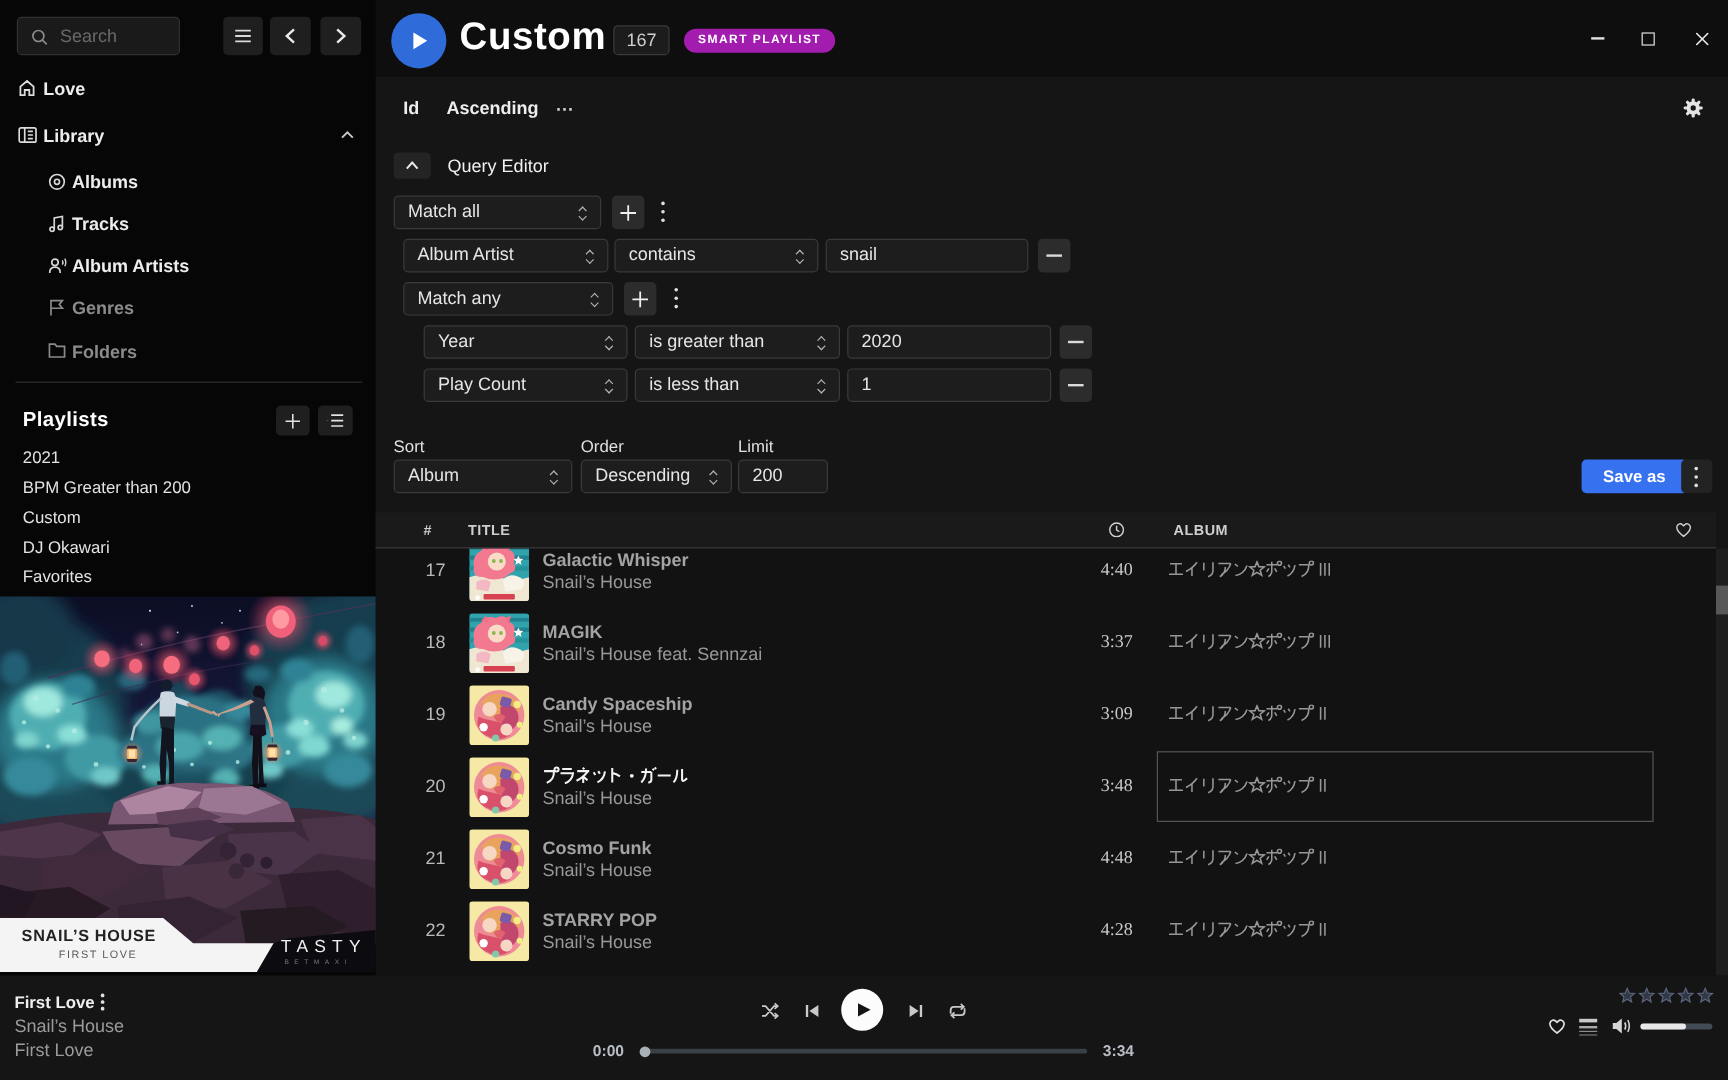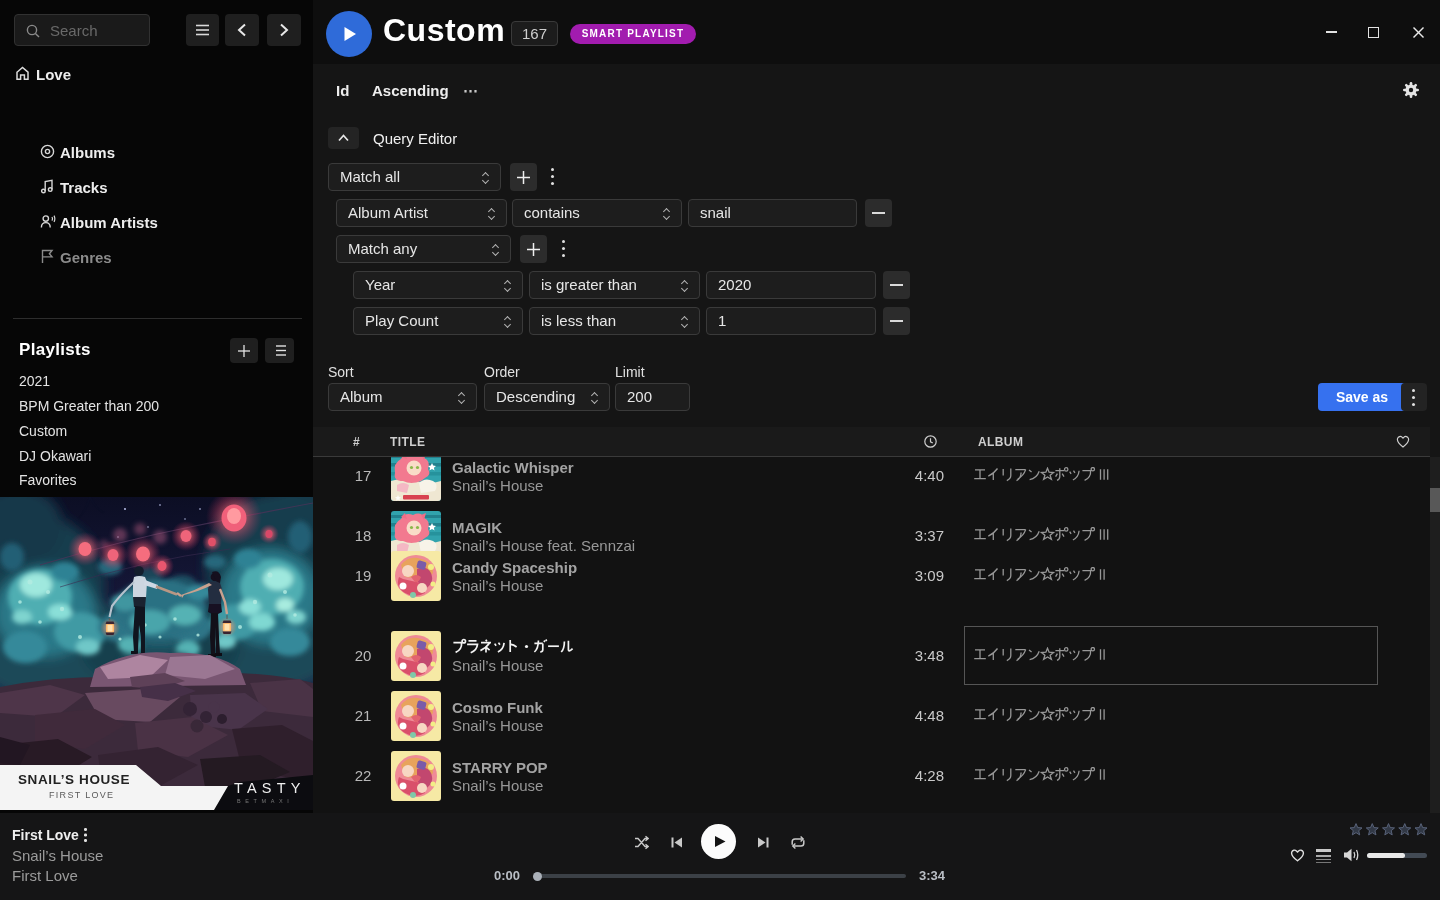--- a/index.html
+++ b/index.html
@@ -47,21 +47,21 @@
     border-radius:4px; color:#fff; font-size:14px; font-weight:bold; text-align:center; line-height:28px; }
 
   
   #thead { position:absolute; left:0; top:427px; width:1117px; height:30px; background:#1a1a1a;
     border-bottom:1px solid #3a3a3a; color:#cfcfcf; font-size:12px; font-weight:bold; }
   .trow { position:absolute; left:0; width:1117px; height:60px; }
   .tnum { position:absolute; left:30px; top:21px; width:40px; text-align:center; font-size:15px; color:#b9b9b9; }
   .thumb { position:absolute; left:78px; top:5px; width:50px; height:50px; border-radius:3px; overflow:hidden; }
   .ttitle { position:absolute; left:139px; top:13px; font-size:15px; font-weight:bold; color:#a3a3a3; }
   .tartist { position:absolute; left:139px; top:31px; font-size:15px; color:#989898; }
-  .ttime { position:absolute; left:560px; top:21px; width:71px; text-align:right; font-size:15px; color:#c9c9c9; }
+  .ttime { position:absolute; left:560px; top:21px; width:71px; text-align:right; font-size:15px; color:#c9c9c9;font-family:Liberation Serif, serif; }
   .talbum { position:absolute; left:660px; top:21px; font-size:15px; color:#979797; }
 
   
   #player { position:absolute; left:0; top:813px; width:1440px; height:87px; background:#151516; }
 
   .ud { position:absolute; right:10px; top:7px; width:8px; height:14px; }
   .ud::before { content:""; position:absolute; left:1px; top:2px; width:4px; height:4px;
     border-left:1.5px solid #b2b2b2; border-top:1.5px solid #b2b2b2; transform:rotate(45deg); }
   .ud::after { content:""; position:absolute; left:1px; bottom:2px; width:4px; height:4px;
     border-right:1.5px solid #b2b2b2; border-bottom:1.5px solid #b2b2b2; transform:rotate(45deg); }
@@ -321,21 +321,21 @@
             </svg></div>
         <div class="ttitle">MAGIK</div>
         <div class="tartist">Snail’s House feat. Sennzai</div>
         <div class="ttime">3:37</div>
         <div class="talbum">
             <svg width="150" height="15" viewBox="0 0 150 15">
               <use href="#alb3"></use>
             </svg>
           </div>
       </div>
-      <div class="trow" style="top:546px">
+      <div class="trow" style="top:566px">
         <div class="tnum">19</div>
         <div class="thumb"><svg width="50" height="50" viewBox="0 0 50 50">
               <use href="#cov2"></use>
             </svg></div>
         <div class="ttitle">Candy Spaceship</div>
         <div class="tartist">Snail’s House</div>
         <div class="ttime">3:09</div>
         <div class="talbum">
             <svg width="150" height="15" viewBox="0 0 150 15">
               <use href="#alb2"></use>
@@ -431,20 +431,33 @@
           <polyline points="2,1.5 8,7 2,12.5"></polyline>
         </svg>
     </div>
 
     <div class="navrow" style="top:58px">
       <svg class="ic" width="15" height="15" viewBox="0 0 15 15" fill="none" stroke="#dcdcdc" stroke-width="1.5">
           <path d="M2 6.2 L7.5 1.5 L13 6.2 V13.3 H9.4 V9 H5.6 V13.3 H2 Z"></path>
         </svg>
       <div class="lbl">Love</div>
     </div>
+    <div class="navrow" style="top:97px">
+      <svg class="ic" width="16" height="15" viewBox="0 0 16 15" fill="none" stroke="#dcdcdc" stroke-width="1.4">
+          <rect x="1" y="1.5" width="14" height="12" rx="1.5"></rect>
+          <line x1="5.6" y1="1.5" x2="5.6" y2="13.5"></line>
+          <line x1="8.2" y1="4.5" x2="12.4" y2="4.5"></line>
+          <line x1="8.2" y1="7.5" x2="12.4" y2="7.5"></line>
+          <line x1="8.2" y1="10.5" x2="12.4" y2="10.5"></line>
+        </svg>
+      <div class="lbl">Library</div>
+      <svg class="abs" style="left:284px;top:12px" width="11" height="7" viewBox="0 0 11 7" fill="none" stroke="#c9c9c9" stroke-width="1.6">
+          <polyline points="1,5.7 5.5,1.3 10,5.7"></polyline>
+        </svg>
+    </div>
     <div class="navrow sub" style="top:136px">
       <svg class="ic" width="15" height="15" viewBox="0 0 15 15" fill="none" stroke="#d6d6d6" stroke-width="1.4">
           <circle cx="7.5" cy="7.5" r="6.1"></circle>
           <circle cx="7.5" cy="7.5" r="2.1"></circle>
         </svg>
       <div class="lbl">Albums</div>
     </div>
     <div class="navrow sub" style="top:171px">
       <svg class="ic" width="15" height="15" viewBox="0 0 15 15" fill="none" stroke="#d6d6d6" stroke-width="1.4">
           <path d="M5.2 12 V2.6 L12 1.4 V10.6"></path>
@@ -459,20 +472,26 @@
           <path d="M1.4 13.4 C1.4 10.2 3.3 8.6 5.8 8.6 C8.3 8.6 10.2 10.2 10.2 13.4"></path>
           <path d="M11.9 3 Q13.1 4.8 11.9 6.6 M14 1.6 Q15.7 4.7 14 7.9" stroke-width="1.2"></path>
         </svg>
       <div class="lbl">Album Artists</div>
     </div>
     <div class="navrow sub" style="top:241px">
       <svg class="ic" width="14" height="15" viewBox="0 0 14 15" fill="none" stroke="#8b8b8b" stroke-width="1.4">
           <path d="M2.5 14 V1.5 H12 L9.4 4.7 L12 7.9 H2.5"></path>
         </svg>
       <div class="lbl dim">Genres</div>
+    </div>
+    <div class="navrow sub" style="top:277px">
+      <svg class="ic" width="15" height="14" viewBox="0 0 15 14" fill="none" stroke="#8b8b8b" stroke-width="1.4">
+          <path d="M1.2 12.5 V1.8 H5.8 L7.3 3.6 H13.8 V12.5 Z"></path>
+        </svg>
+      <div class="lbl dim">Folders</div>
     </div>
 
     <div class="abs" style="left:13px;top:318px;width:289px;height:1px;background:#2d2d2d"></div>
 
     <div id="plhead">Playlists</div>
     <div class="sbtn" style="left:230px;top:338px;width:28px;height:25px">
       <svg class="abs" style="left:7px;top:5.5px" width="14" height="14" viewBox="0 0 14 14" stroke="#e3e3e3" stroke-width="1.3">
           <line x1="7" y1="1" x2="7" y2="13"></line>
           <line x1="1" y1="7" x2="13" y2="7"></line>
         </svg>

